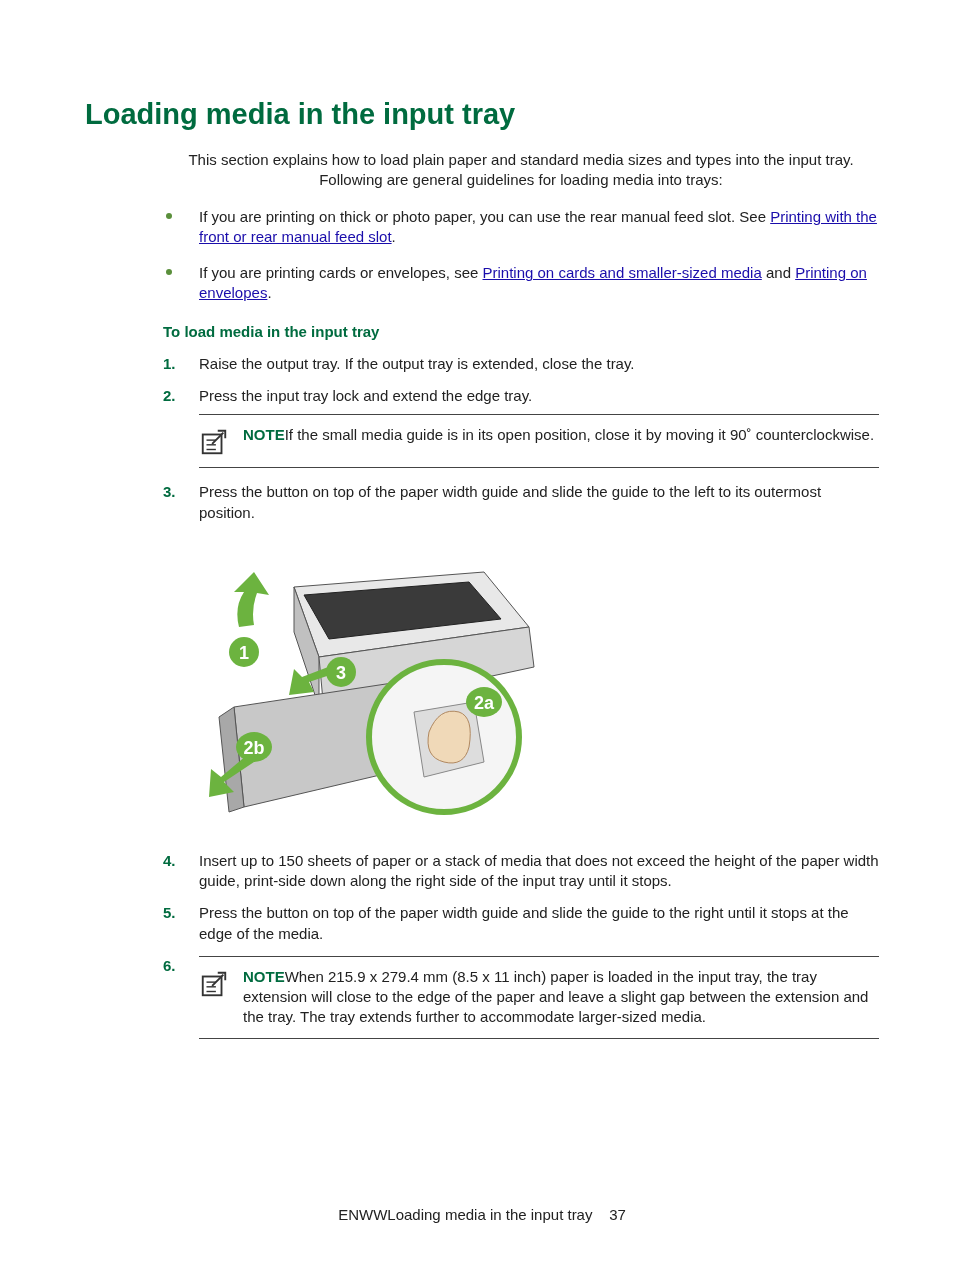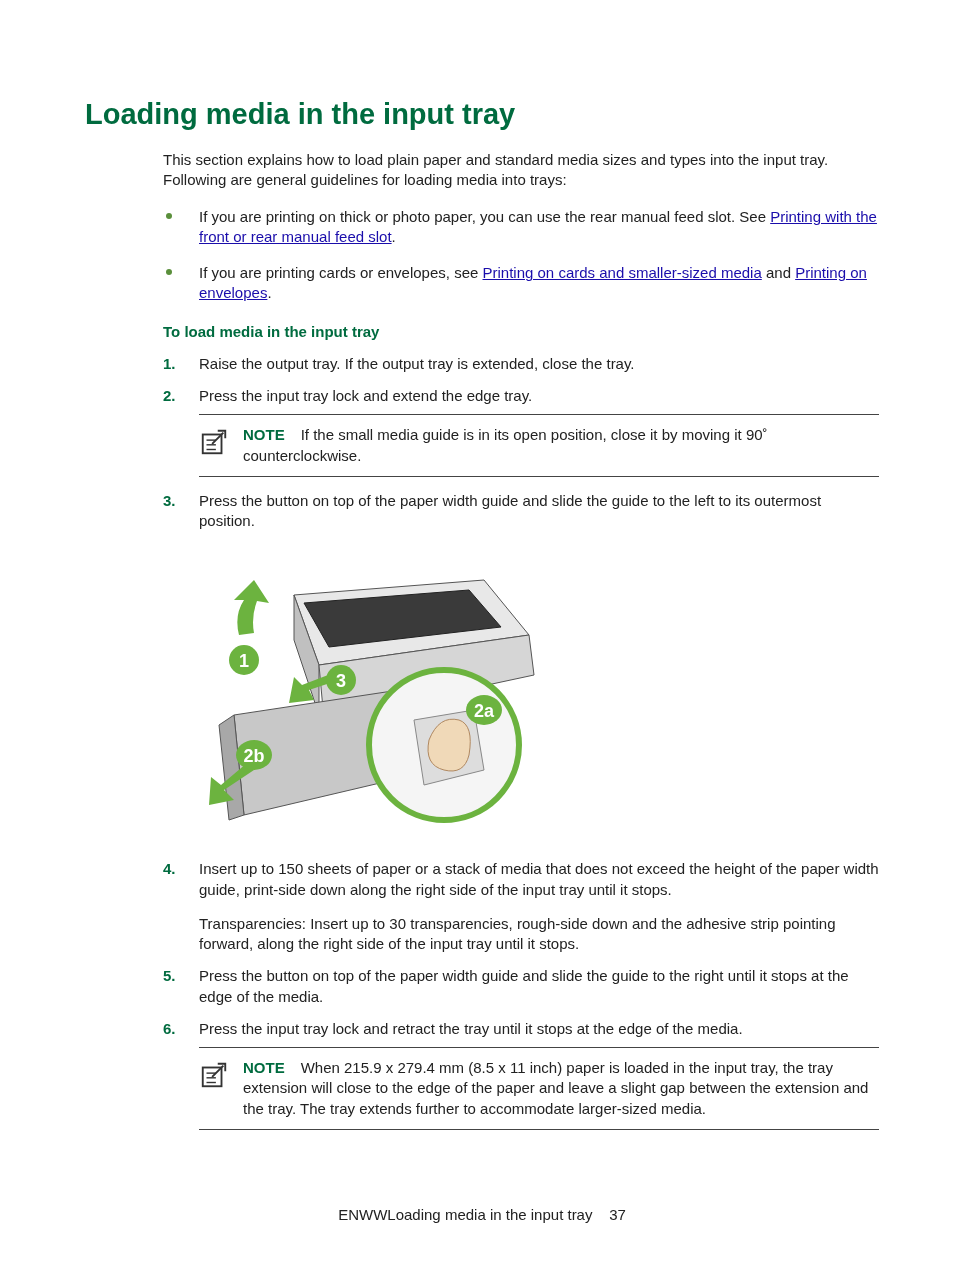--- a/index.html
+++ b/index.html
@@ -1,31 +1,31 @@
 <!DOCTYPE html>
 <html><head>
   <meta charset="utf-8">
   <style>
     body { margin:0; padding:0; font-family:Arial, Helvetica, sans-serif; font-size:15px; color:#222; line-height:1.35; background:#fff; }
     .page { width:954px; height:1270px; box-sizing:border-box; padding:95px 75px 45px 85px; position:relative;border-radius:25px; }
     h1 { font-size:29px; font-weight:bold; color:#006b3f; margin:0 0 16px 0; }
     .content { margin-left:78px; }
-    .intro { margin:0 0 16px 0; }
+    .intro { margin:0 0 16px 0;text-align:center; }
     ul.bullets { list-style:none; padding:0; margin:8px 0 18px 0; }
     ul.bullets li { position:relative; padding-left:36px; margin-bottom:16px; }
     ul.bullets li::before { content:""; position:absolute; left:3px; top:6px; width:6px; height:6px; border-radius:50%; background:#5a8f3b; }
     a.link { color:#1a0dab; text-decoration:underline; }
     .sub-head { color:#006b3f; font-weight:bold; margin:12px 0 12px 0; }
     ol.steps { list-style:none; padding:0; margin:0; counter-reset:step; }
     ol.steps > li { position:relative; padding-left:36px; margin-bottom:12px; }
     ol.steps > li > .num { position:absolute; left:0; top:0; color:#006b3f; font-weight:bold; }
     .note-box { border-top:1px solid #444; border-bottom:1px solid #444; padding:10px 0 10px 0; margin:8px 0 14px 0; display:flex; }
     .note-icon { width:30px; height:30px; flex:0 0 30px; margin-right:14px; margin-top:2px; }
     .note-text {}
-    .note-label { color:#006b3f; font-weight:bold; margin-right:16px; }
+    .note-label { color:#006b3f; font-weight:bold; margin-right:0; }
     .figure { width:350px; height:300px; margin:14px 0 14px 0; position:relative; }
     .footer { position:absolute; bottom:45px; left:85px; right:75px; display:flex; justify-content:center; font-size:15px; }
     .para-gap { margin-top:14px; }
     .arrow-green { fill:#6cb33f; }
     .callout { fill:#6cb33f; }
     .callout-text { fill:#fff; font-weight:bold; font-size:18px; font-family:Arial; }
   </style>
 </head>
 <body>
 
@@ -102,29 +102,27 @@
             <ellipse class="callout" cx="285" cy="165" rx="18" ry="15"></ellipse>
             <text class="callout-text" x="285" y="172" text-anchor="middle">2a</text>
             <ellipse class="callout" cx="55" cy="210" rx="18" ry="15"></ellipse>
             <text class="callout-text" x="55" y="217" text-anchor="middle">2b</text>
           </svg>
         </div>
       </li>
       <li>
         <span class="num">4.</span>
         <span>Insert up to 150 sheets of paper or a stack of media that does not exceed the height of the paper width guide, print-side down along the right side of the input tray until it stops.</span>
-        <div class="para-gap">Transparencies: Insert up to 30 transparencies, rough-side down and the adhesive strip pointing forward, along the right side of the input tray until it stops.</div>
       </li>
       <li>
         <span class="num">5.</span>
         <span>Press the button on top of the paper width guide and slide the guide to the right until it stops at the edge of the media.</span>
       </li>
       <li>
         <span class="num">6.</span>
-        <span>Press the input tray lock and retract the tray until it stops at the edge of the media.</span>
 
         <div class="note-box">
           <span class="note-icon">
             <svg viewBox="0 0 32 32">
                 <rect x="4" y="8" width="20" height="20" fill="none" stroke="#333" stroke-width="2"></rect>
                 <path d="M20 4 L28 4 L28 12" fill="none" stroke="#333" stroke-width="2"></path>
                 <line x1="26" y1="6" x2="14" y2="18" stroke="#333" stroke-width="2"></line>
                 <line x1="8" y1="14" x2="18" y2="14" stroke="#333" stroke-width="1.5"></line>
                 <line x1="8" y1="19" x2="18" y2="19" stroke="#333" stroke-width="1.5"></line>
                 <line x1="8" y1="24" x2="18" y2="24" stroke="#333" stroke-width="1.5"></line>

